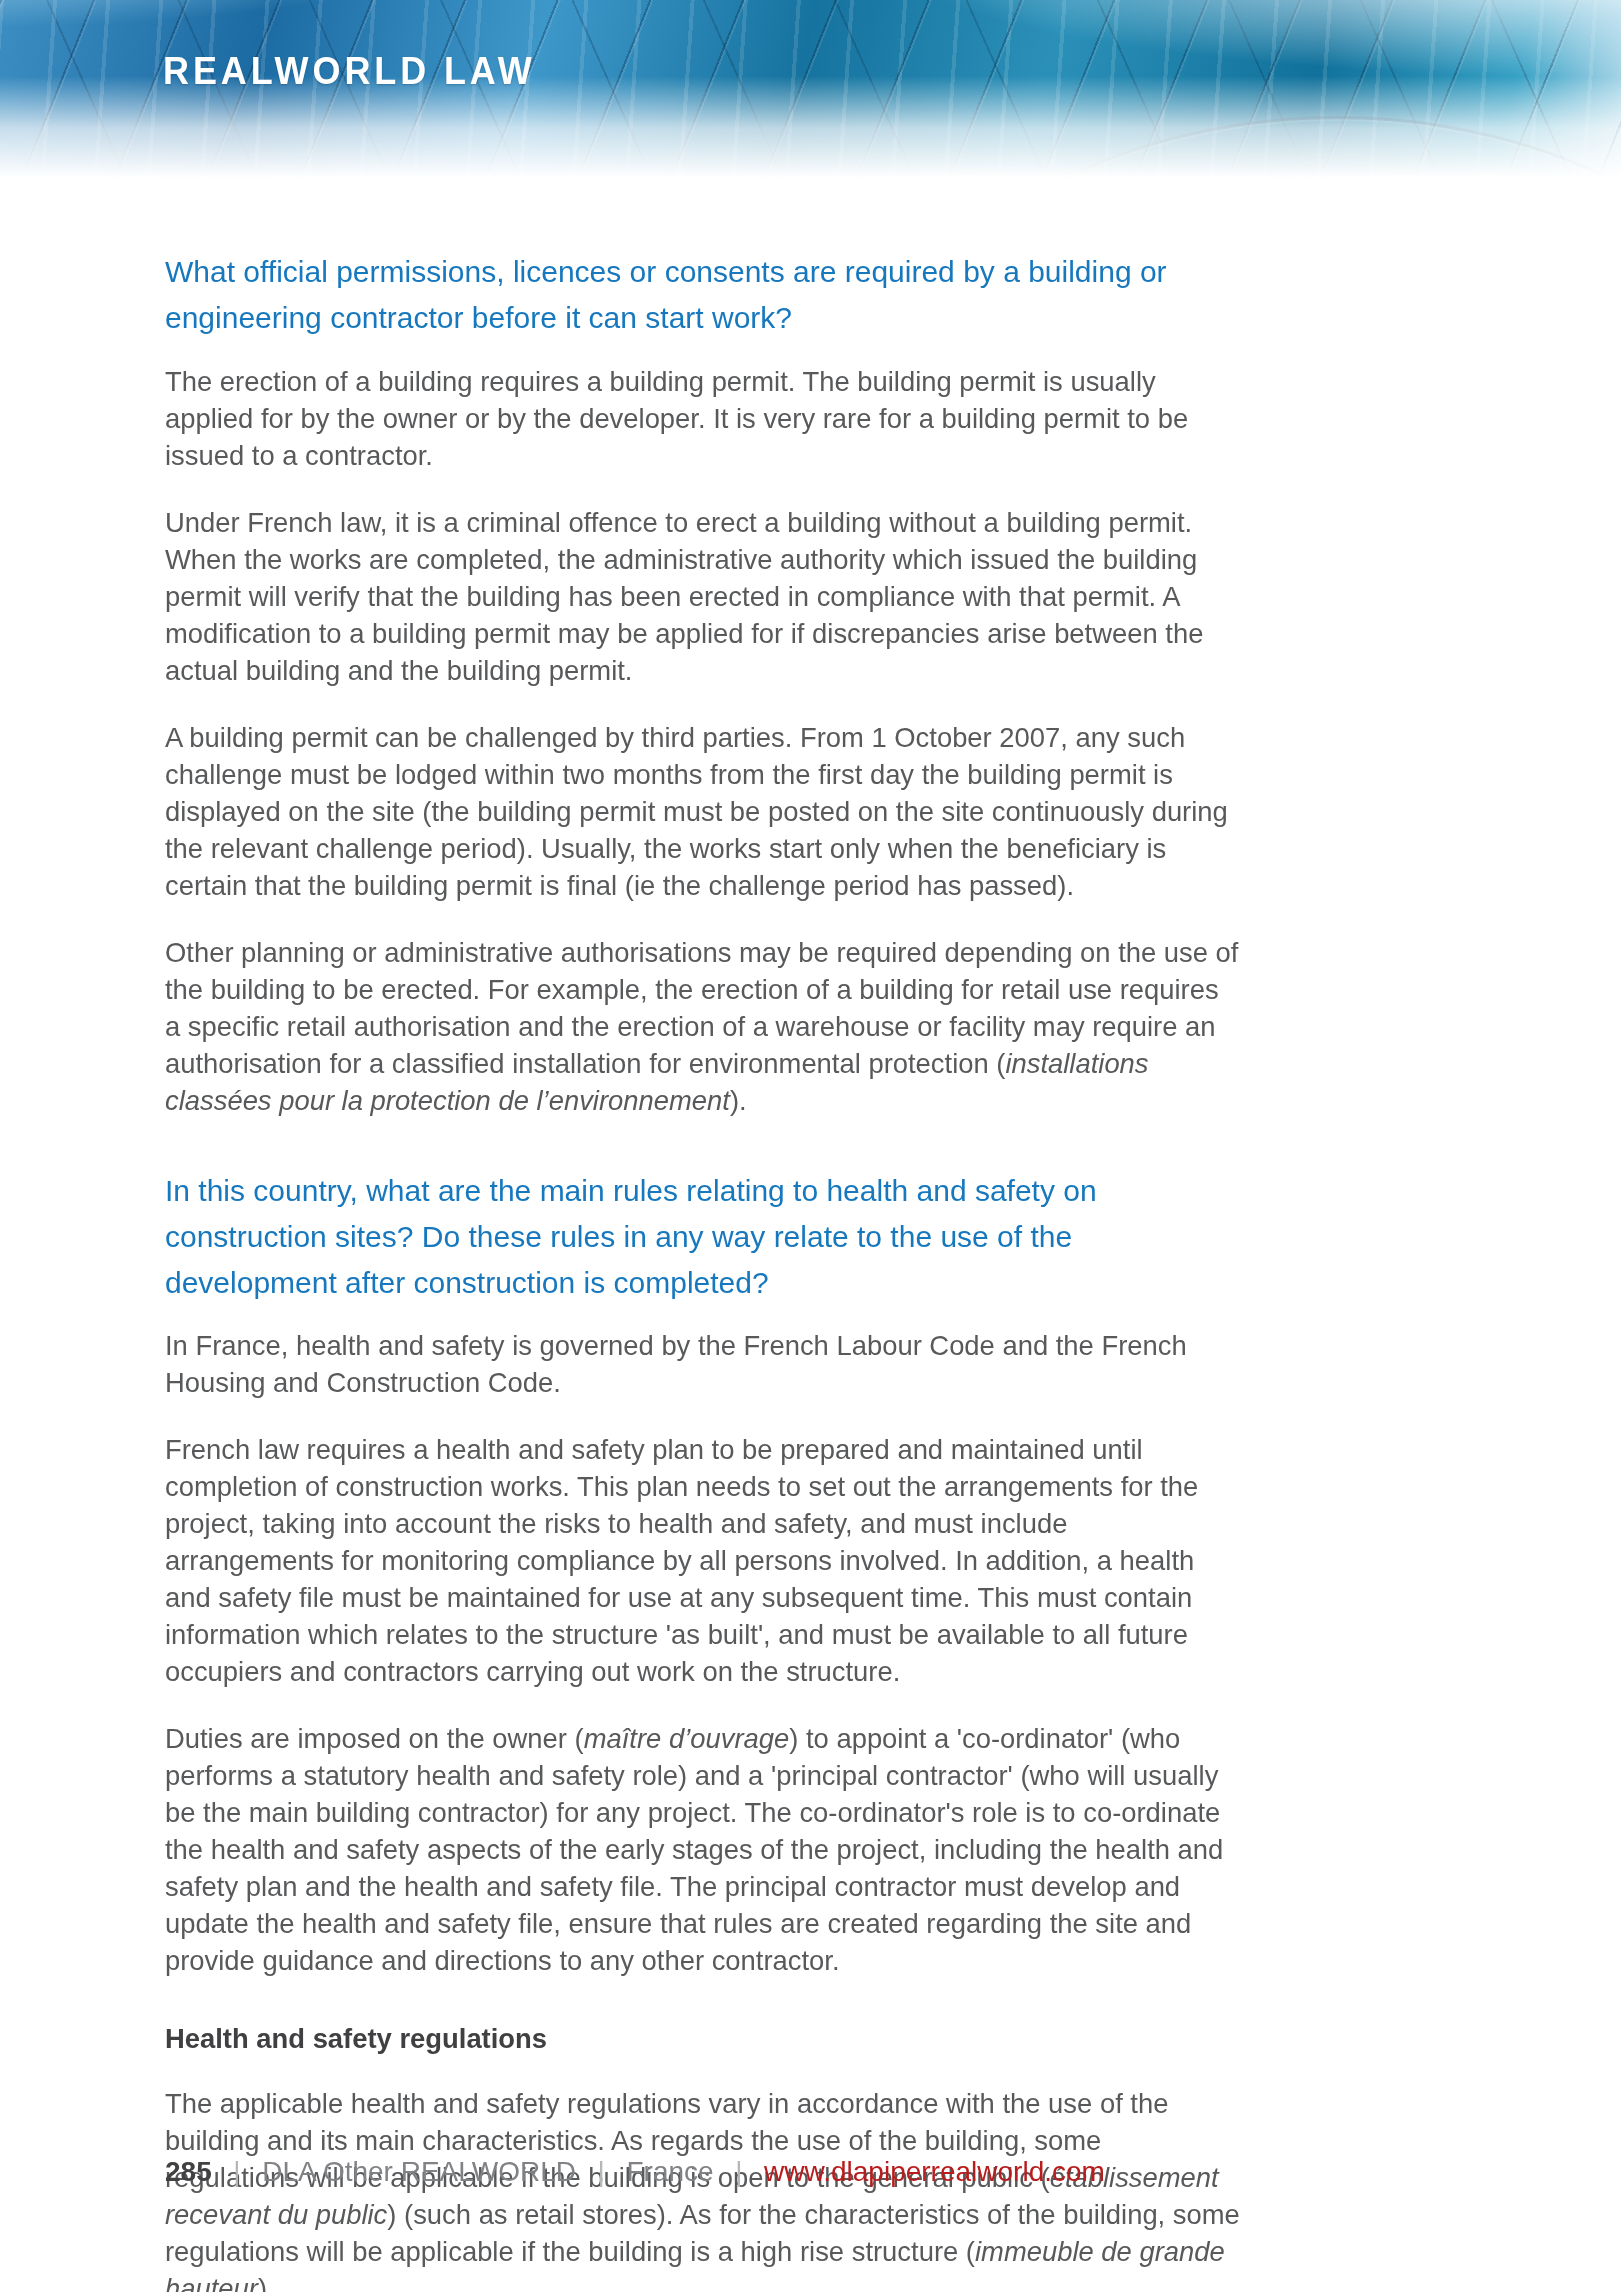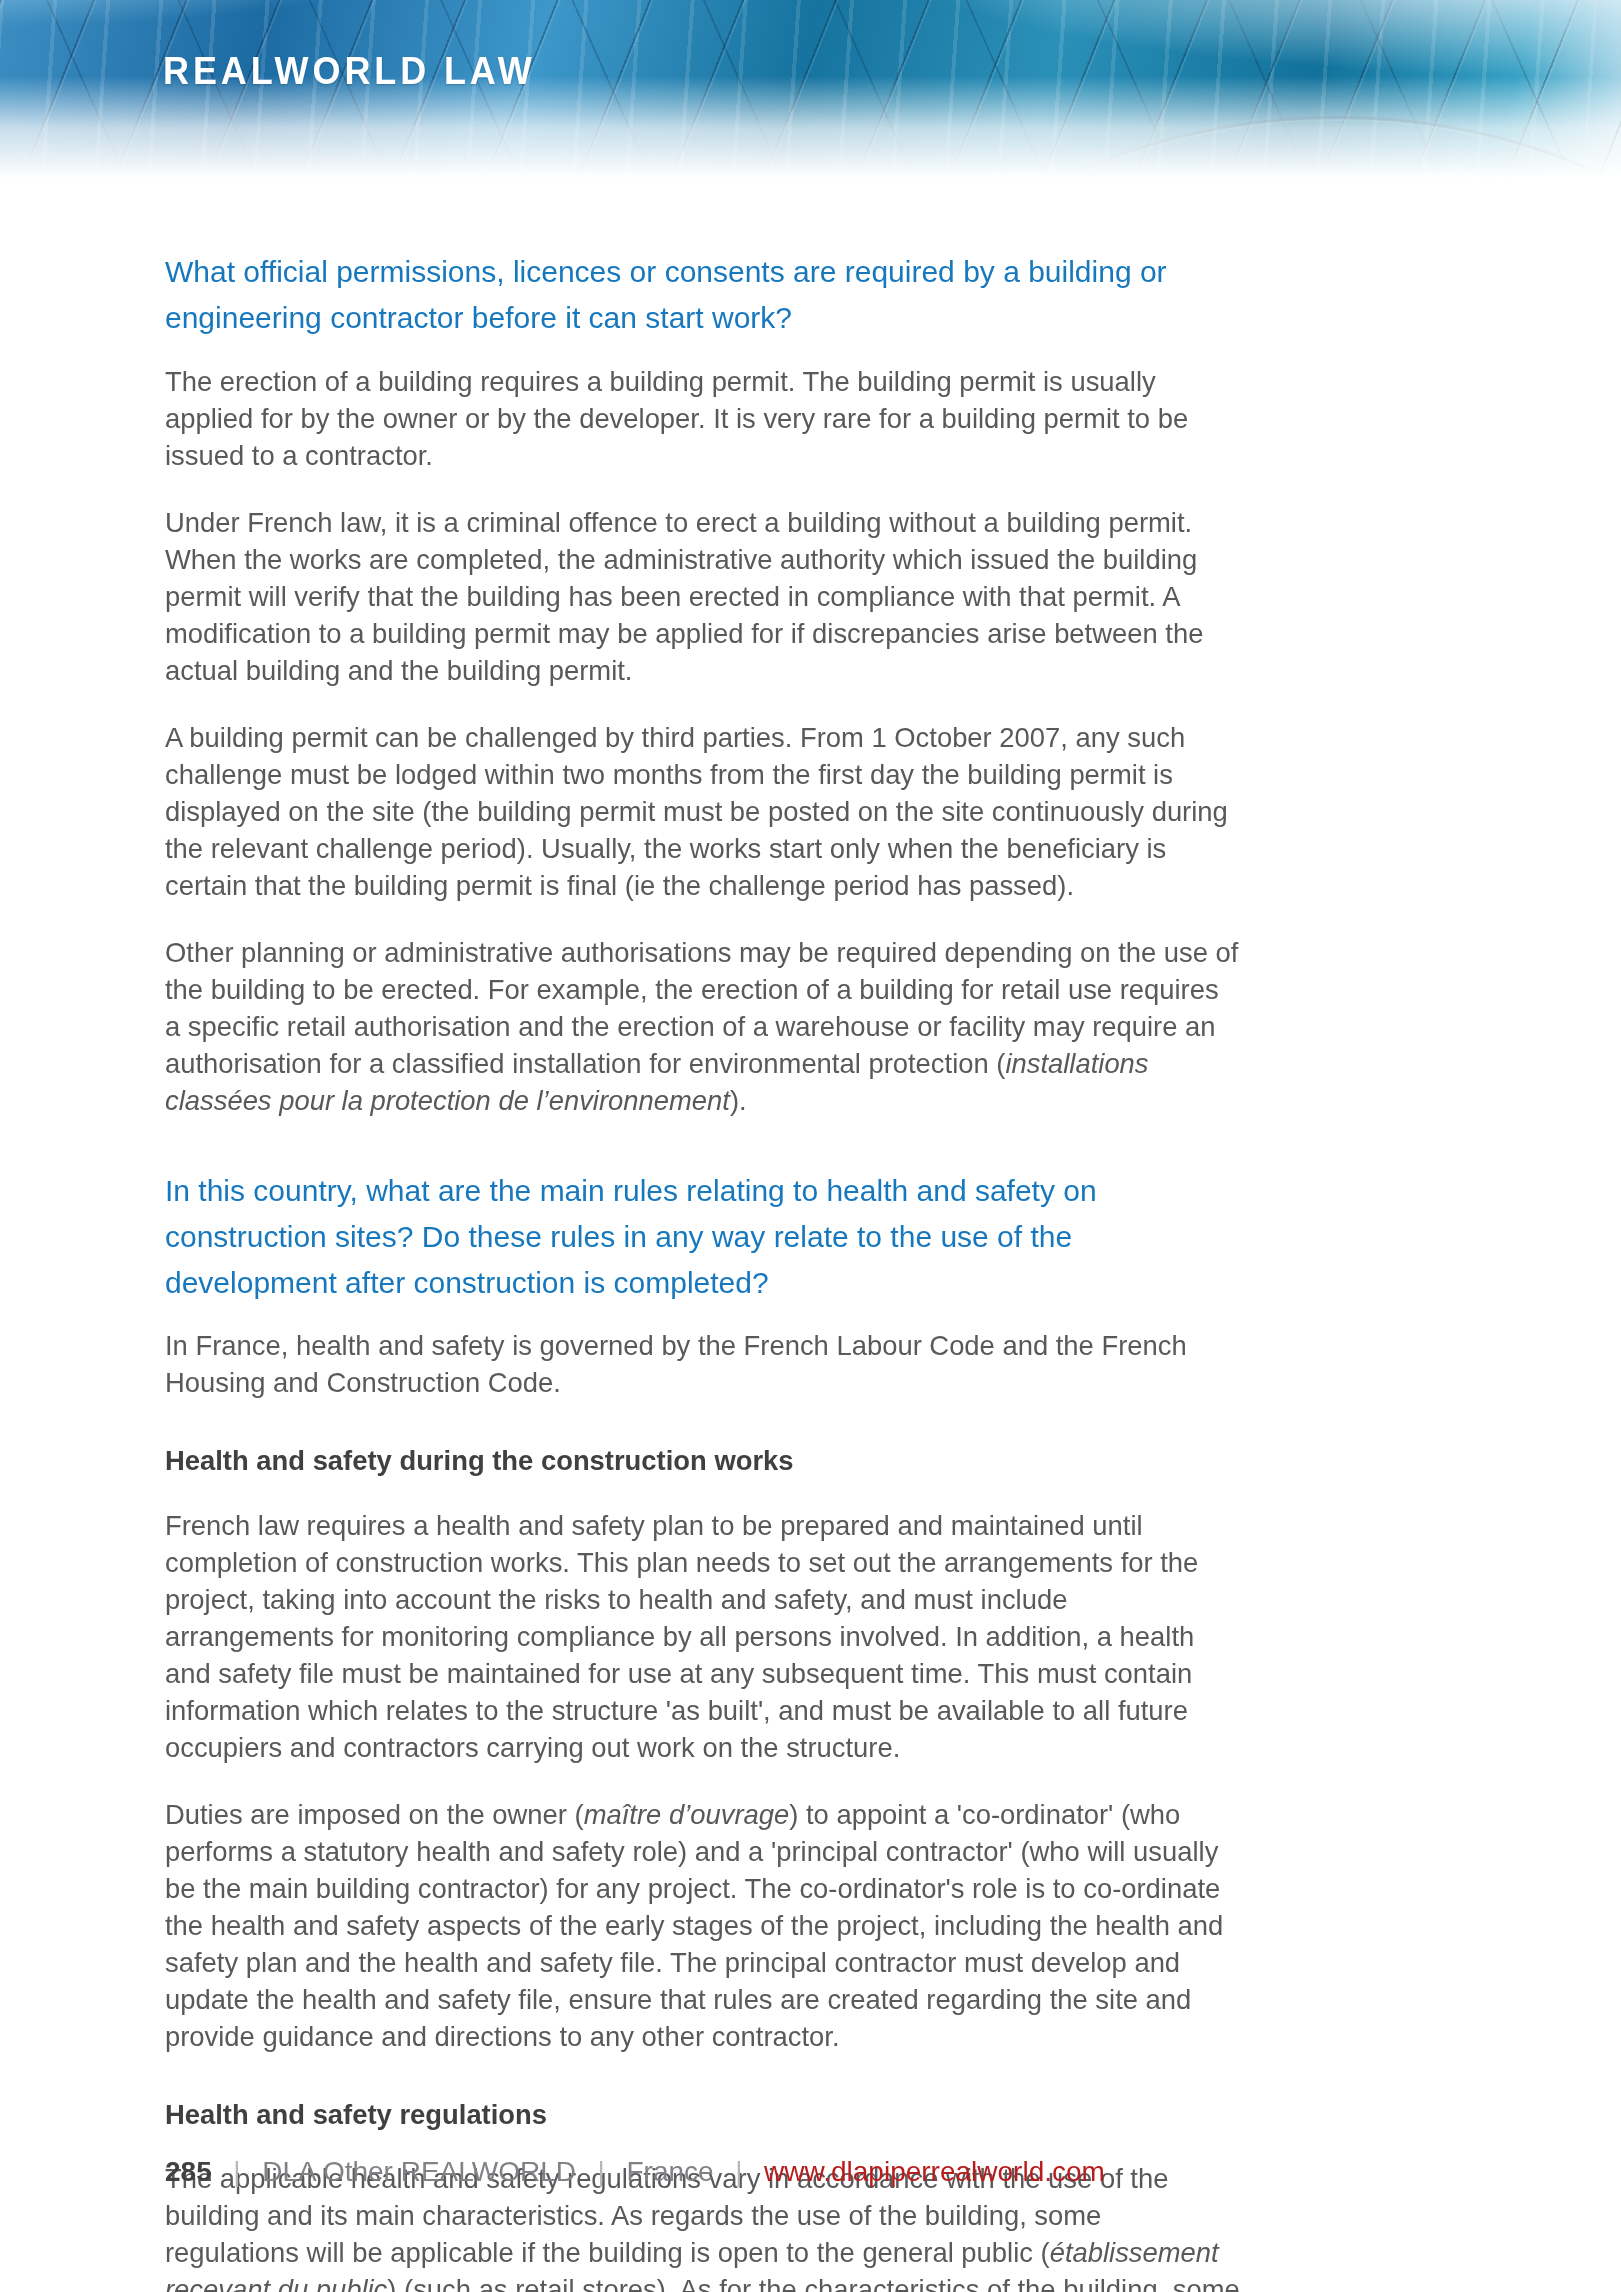--- a/index.html
+++ b/index.html
@@ -132,21 +132,20 @@
     <p class="para">Under French law, it is a criminal offence to erect a building without a building permit. When the works are completed, the administrative authority which issued the building permit will verify that the building has been erected in compliance with that permit. A modification to a building permit may be applied for if discrepancies arise between the actual building and the building permit.</p>
 
     <p class="para">A building permit can be challenged by third parties. From 1 October 2007, any such challenge must be lodged within two months from the first day the building permit is displayed on the site (the building permit must be posted on the site continuously during the relevant challenge period). Usually, the works start only when the beneficiary is certain that the building permit is final (ie the challenge period has passed).</p>
 
     <p class="para"><span>Other planning or administrative authorisations may be required depending on the use of the building to be erected. For example, the erection of a building for retail use requires a specific retail authorisation and the erection of a warehouse or facility may require an authorisation for a classified installation for environmental protection (</span><span class="it">installations classées pour la protection de l’environnement</span><span>).</span></p>
 
     <div class="question mt">In this country, what are the main rules relating to health and safety on construction sites? Do these rules in any way relate to the use of the development after construction is completed?</div>
 
     <p class="para">In France, health and safety is governed by the French Labour Code and the French Housing and Construction Code.</p>
 
-    <div class="subheading">Health and safety during the construction works</div>
 
     <p class="para">French law requires a health and safety plan to be prepared and maintained until completion of construction works. This plan needs to set out the arrangements for the project, taking into account the risks to health and safety, and must include arrangements for monitoring compliance by all persons involved. In addition, a health and safety file must be maintained for use at any subsequent time. This must contain information which relates to the structure 'as built', and must be available to all future occupiers and contractors carrying out work on the structure.</p>
 
     <p class="para"><span>Duties are imposed on the owner (</span><span class="it">maître d’ouvrage</span><span>) to appoint a 'co-ordinator' (who performs a statutory health and safety role) and a 'principal contractor' (who will usually be the main building contractor) for any project. The co-ordinator's role is to co-ordinate the health and safety aspects of the early stages of the project, including the health and safety plan and the health and safety file. The principal contractor must develop and update the health and safety file, ensure that rules are created regarding the site and provide guidance and directions to any other contractor.</span></p>
 
     <div class="subheading">Health and safety regulations</div>
 
     <p class="para"><span>The applicable health and safety regulations vary in accordance with the use of the building and its main characteristics. As regards the use of the building, some regulations will be applicable if the building is open to the general public (</span><span class="it">établissement recevant du public</span><span>) (such as retail stores). As for the characteristics of the building, some regulations will be applicable if the building is a high rise structure (</span><span class="it">immeuble de grande hauteur</span><span>).</span></p>
 
 

